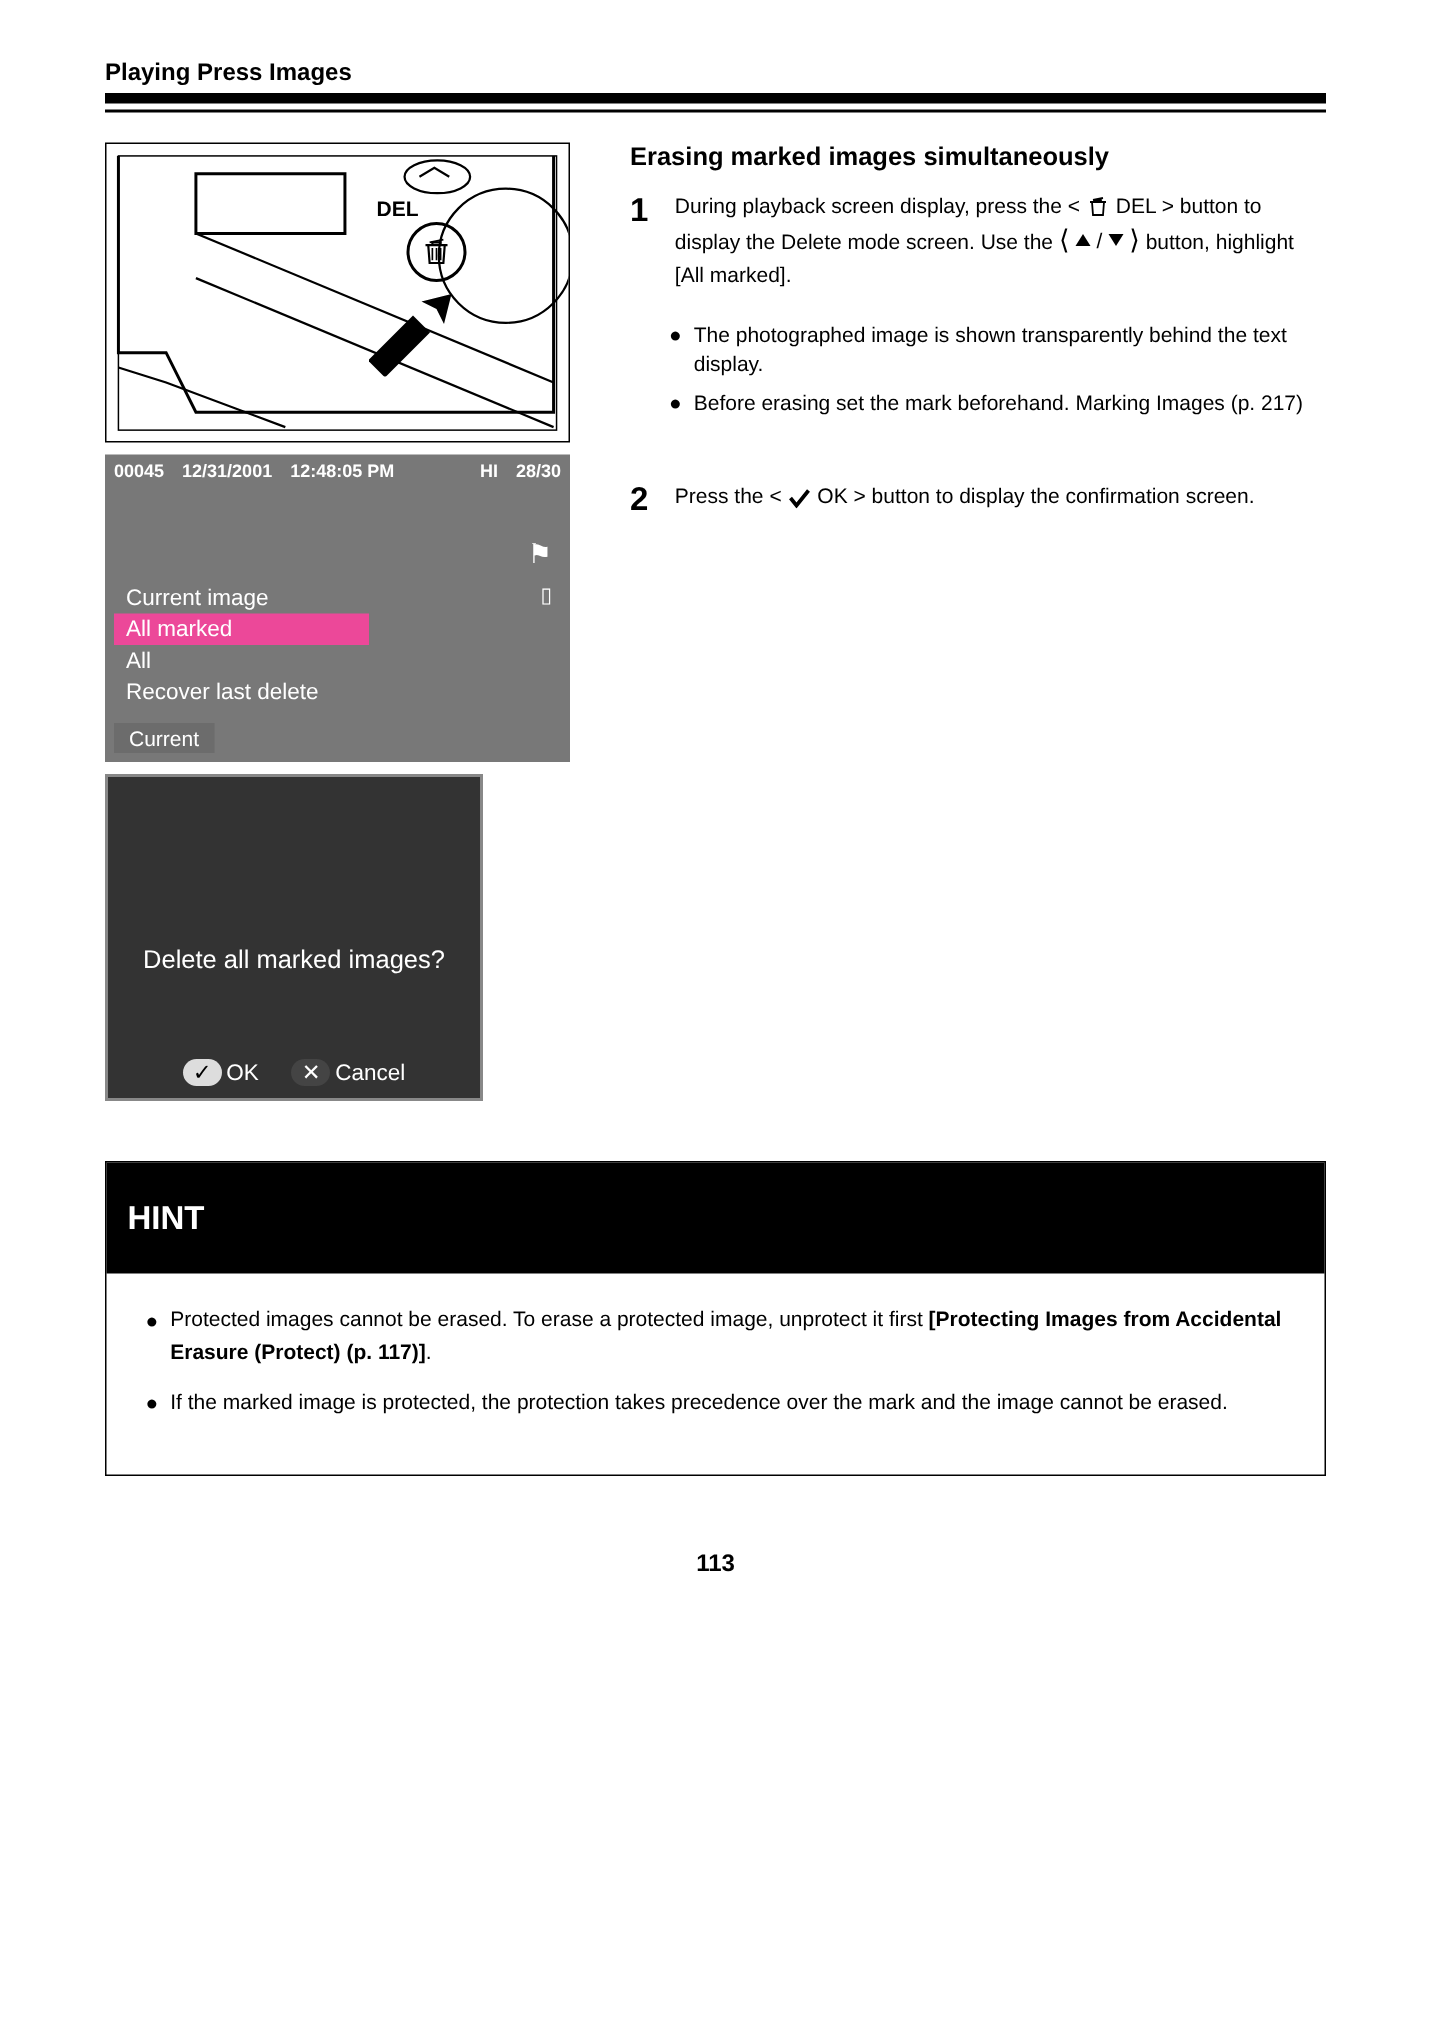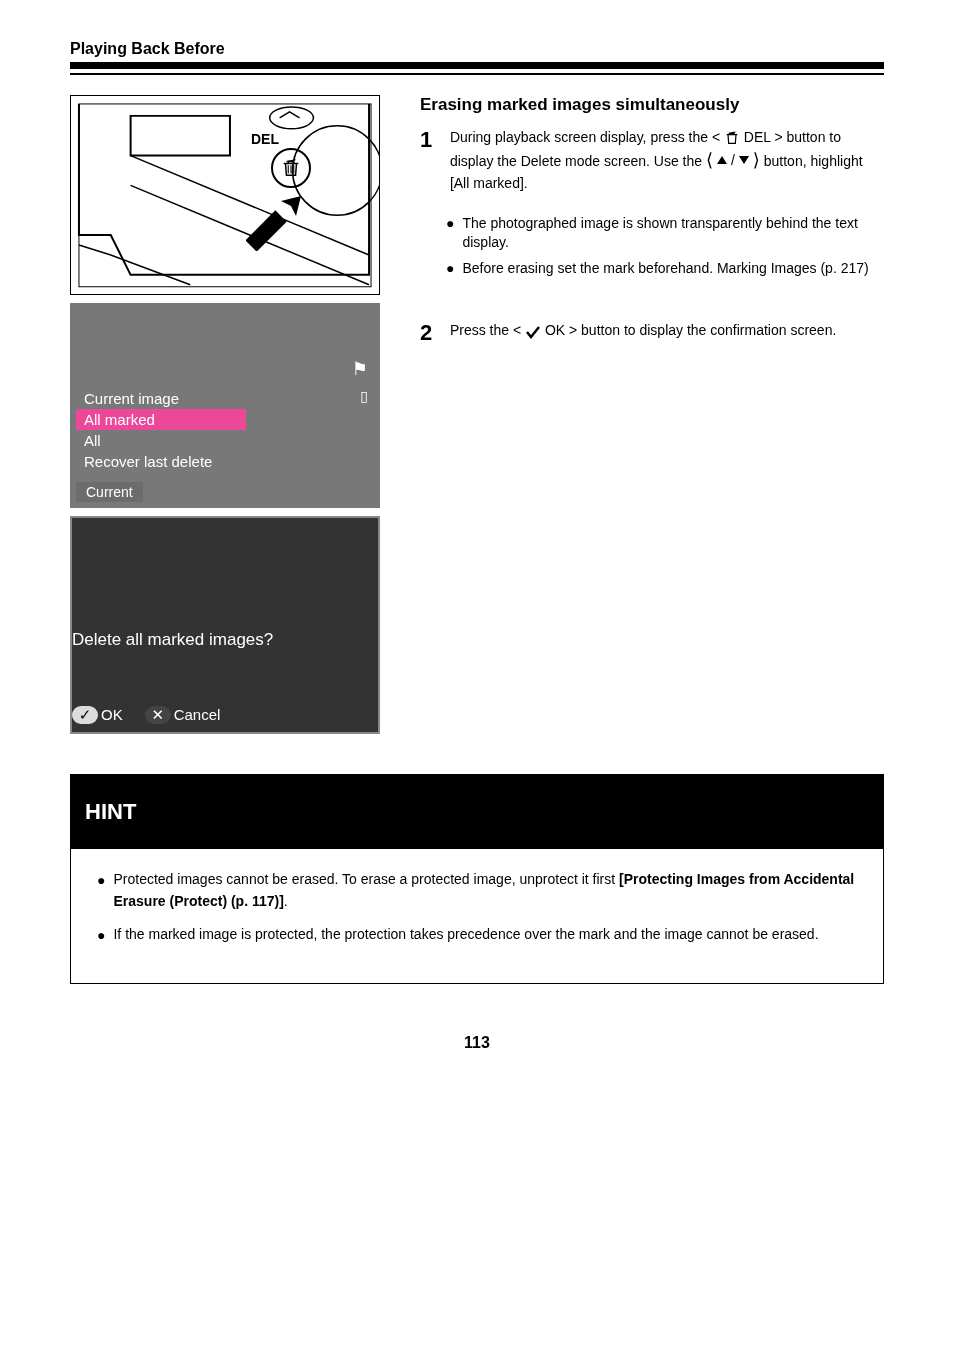--- a/index.html
+++ b/index.html
@@ -22,21 +22,21 @@
     .screen-photo { width: 310px; height: 205px; background: #787878; position: relative; margin-bottom: 8px; }
     .photo-header { display: flex; justify-content: space-between; padding: 4px 6px; color: #fff; font-weight: bold; font-size: 12px; }
     .photo-hdr-left { display: flex; gap: 12px; }
     .photo-hdr-right { display: flex; gap: 12px; align-items: center; }
     .menu-overlay { position: absolute; top: 85px; left: 6px; }
     .menu-item { color: #fff; font-size: 15px; padding: 2px 8px; min-width: 170px; }
     .menu-item.highlighted { background: #ec4899; color: #fff; }
     .menu-label { position: absolute; bottom: 6px; left: 6px; background: rgba(100,100,100,0.6); color: #fff; font-size: 14px; padding: 2px 10px; }
     .flag-icon { position: absolute; top: 55px; right: 12px; color: #fff; font-size: 18px; }
     .card-icon { position: absolute; top: 85px; right: 12px; color: #fff; font-size: 14px; }
-    .confirm-screen { width: 310px; height: 218px; background: #333; display: flex; flex-direction: column; justify-content: center; position: relative; border: 2px solid #888; }
+    .confirm-screen { width: 252px; height: 218px; background: #333; display: flex; flex-direction: column; justify-content: center; align-items: center; position: relative; border: 2px solid #888; }
     .confirm-text { color: #fff; font-size: 17px; margin-top: 30px; }
     .confirm-btns { position: absolute; bottom: 8px; display: flex; gap: 22px; color: #fff; font-size: 15px; align-items: center; }
     .pill { display: inline-flex; align-items: center; justify-content: center; width: 26px; height: 18px; border-radius: 9px; background: #ddd; color: #000; margin-right: 3px; }
     .pill.dark { background: #444; color: #fff; }
     .step-num { font-weight: bold; font-size: 22px; display: inline-block; width: 26px; vertical-align: top; }
     .step-body { display: inline-block; width: calc(100% - 30px); vertical-align: top; margin-bottom: 14px; line-height: 1.45; }
     .glyph-box { display: inline-flex; align-items: center; gap: 2px; }
     .bracket { font-size: 18px; }
     .step-list { margin-left: 0; }
     .bullet-row { display: flex; gap: 8px; margin: 6px 0 6px 26px; }
@@ -51,21 +51,21 @@
     .hint-link { font-weight: bold; }
     .page-num { text-align: center; margin-top: 50px; font-weight: bold; font-size: 16px; }
     svg.iconline { display: inline; vertical-align: middle; }
   </style>
 </head>
 <body>
 
 <div class="page">
 
   <div class="page-header">
-    <div class="chapter-label">Playing Back Before</div>
+    <div class="chapter-label">Playing Press Images</div>
     <hr class="hr-thick">
     <hr class="hr-thin">
   </div>
 
   <div class="two-col">
 
     <div class="left-col">
 
       <div class="illustration">
         <svg class="camera-drawing" viewBox="0 0 310 200">
@@ -87,20 +87,31 @@
             <path d="M7 5 l10 -2" fill="none" stroke="#000" stroke-width="1.2"></path>
           </svg>
         </div>
         <svg class="arrow-black" viewBox="0 0 60 60">
           <path d="M5 55 L45 15 L35 10 L55 5 L50 25 L45 15" fill="#000"></path>
           <path d="M5 55 L35 25" stroke="#000" stroke-width="16" stroke-linecap="butt"></path>
         </svg>
       </div>
 
       <div class="screen-photo">
+        <div class="photo-header">
+          <div class="photo-hdr-left">
+            <span>00045</span>
+            <span>12/31/2001</span>
+            <span>12:48:05 PM</span>
+          </div>
+          <div class="photo-hdr-right">
+            <span>HI</span>
+            <span>28/30</span>
+          </div>
+        </div>
         <span class="flag-icon">⚑</span>
         <span class="card-icon">▯</span>
         <div class="menu-overlay">
           <div class="menu-item">Current image</div>
           <div class="menu-item highlighted">All marked</div>
           <div class="menu-item">All</div>
           <div class="menu-item">Recover last delete</div>
         </div>
         <div class="menu-label">Current</div>
       </div>

